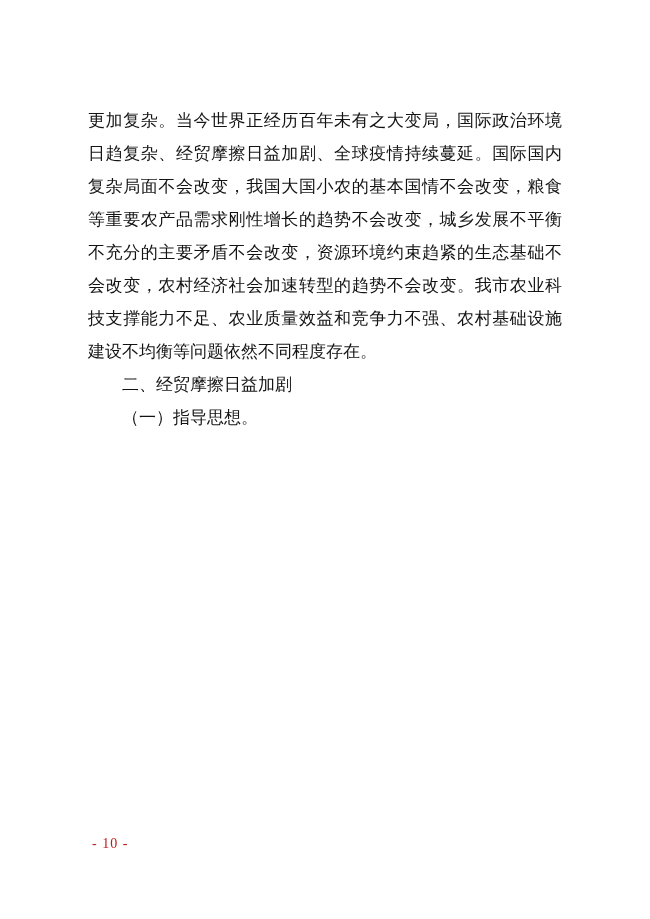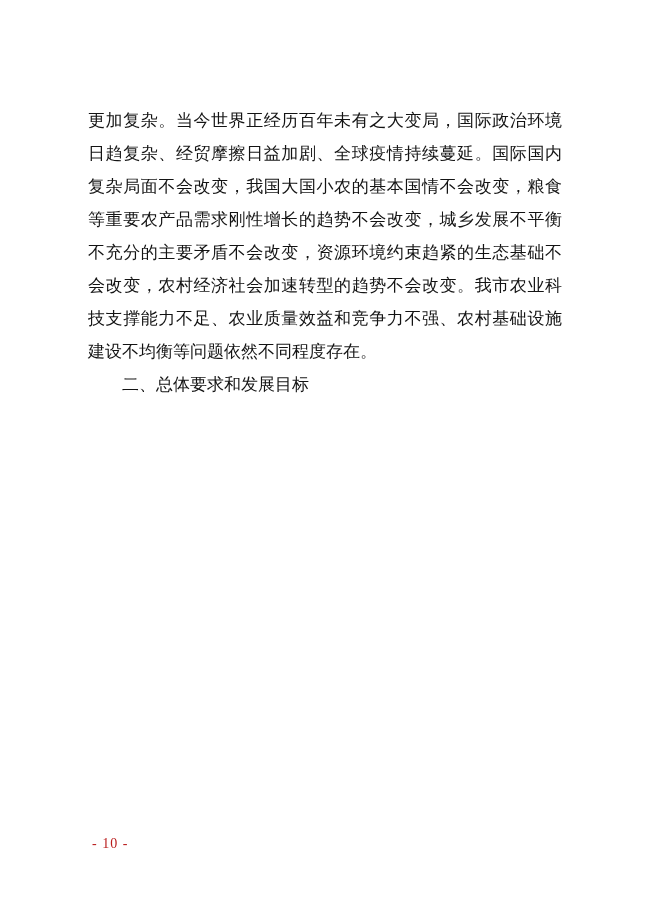--- a/index.html
+++ b/index.html
@@ -62,18 +62,19 @@
     letter-spacing: 1px;
     color: #b91c1c;
   }
 </style>
 </head>
 <body>
 
 <div class="page">
   <div class="content">
     <p class="para-noindent">更加复杂。当今世界正经历百年未有之大变局，国际政治环境日趋复杂、经贸摩擦日益加剧、全球疫情持续蔓延。国际国内复杂局面不会改变，我国大国小农的基本国情不会改变，粮食等重要农产品需求刚性增长的趋势不会改变，城乡发展不平衡不充分的主要矛盾不会改变，资源环境约束趋紧的生态基础不会改变，农村经济社会加速转型的趋势不会改变。我市农业科技支撑能力不足、农业质量效益和竞争力不强、农村基础设施建设不均衡等问题依然不同程度存在。</p>
-    <h2 class="heading">二、总体要求和发展目标</h2>
+    <h2 class="heading">二、经贸摩擦日益加剧</h2>
+    <h3 class="subheading">（一）指导思想。</h3>
   </div>
   <div class="footer">
     <span>- 10 -</span>
   </div>
 </div>
 
 </body></html>

